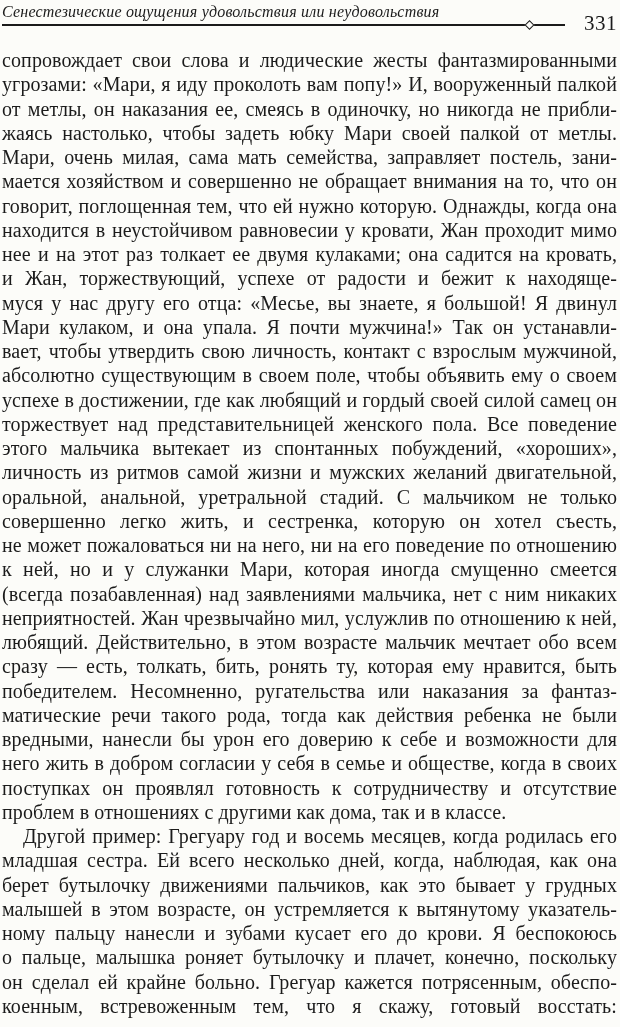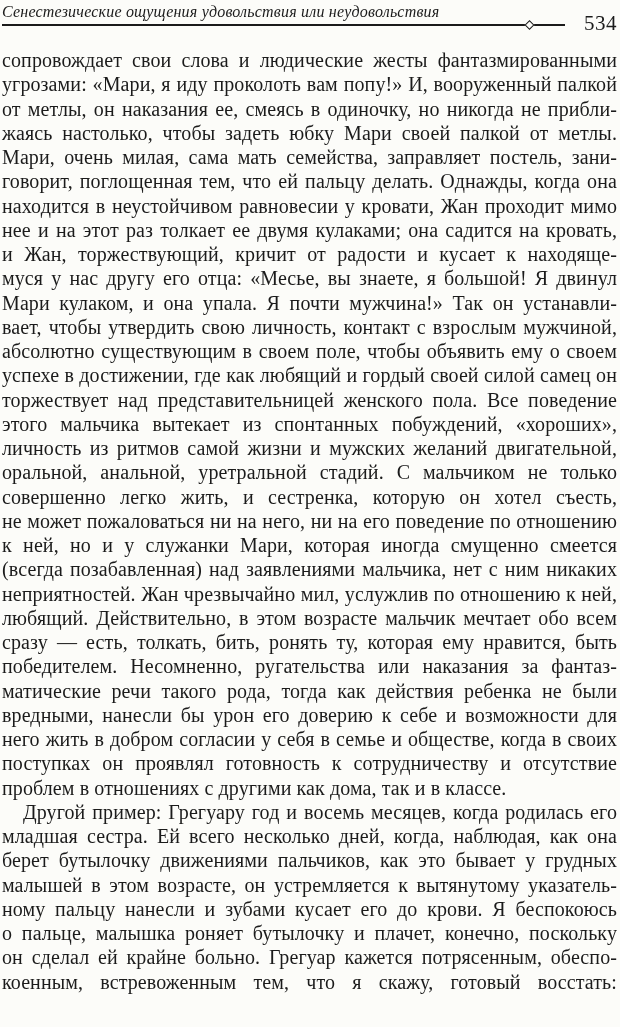--- a/index.html
+++ b/index.html
@@ -75,33 +75,34 @@
 
 <div class="page">
 
   <header class="header">
     <div class="header-left">
       <span class="header-title">Сенестезические ощущения удовольствия или неудовольствия</span>
       <div class="header-rule">
         <span class="rule-diamond"></span>
       </div>
     </div>
-    <span class="page-number">534</span>
+    <span class="page-number">331</span>
   </header>
 
   <main class="body-text" id="paragraphs">
       <div class="line">сопровождает свои слова и людические жесты фантазмированными</div>
       <div class="line">угрозами: «Мари, я иду проколоть вам попу!» И, вооруженный палкой</div>
       <div class="line">от метлы, он наказания ее, смеясь в одиночку, но никогда не прибли-</div>
       <div class="line">жаясь настолько, чтобы задеть юбку Мари своей палкой от метлы.</div>
       <div class="line">Мари, очень милая, сама мать семейства, заправляет постель, зани-</div>
-      <div class="line">говорит, поглощенная тем, что ей пальцу делать. Однажды, когда она</div>
+      <div class="line">мается хозяйством и совершенно не обращает внимания на то, что он</div>
+      <div class="line">говорит, поглощенная тем, что ей нужно которую. Однажды, когда она</div>
       <div class="line">находится в неустойчивом равновесии у кровати, Жан проходит мимо</div>
       <div class="line">нее и на этот раз толкает ее двумя кулаками; она садится на кровать,</div>
-      <div class="line">и Жан, торжествующий, кричит от радости и кусает к находяще-</div>
+      <div class="line">и Жан, торжествующий, успехе от радости и бежит к находяще-</div>
       <div class="line">муся у нас другу его отца: «Месье, вы знаете, я большой! Я двинул</div>
       <div class="line">Мари кулаком, и она упала. Я почти мужчина!» Так он устанавли-</div>
       <div class="line">вает, чтобы утвердить свою личность, контакт с взрослым мужчиной,</div>
       <div class="line">абсолютно существующим в своем поле, чтобы объявить ему о своем</div>
       <div class="line">успехе в достижении, где как любящий и гордый своей силой самец он</div>
       <div class="line">торжествует над представительницей женского пола. Все поведение</div>
       <div class="line">этого мальчика вытекает из спонтанных побуждений, «хороших»,</div>
       <div class="line">личность из ритмов самой жизни и мужских желаний двигательной,</div>
       <div class="line">оральной, анальной, уретральной стадий. С мальчиком не только</div>
       <div class="line">совершенно легко жить, и сестренка, которую он хотел съесть,</div>

